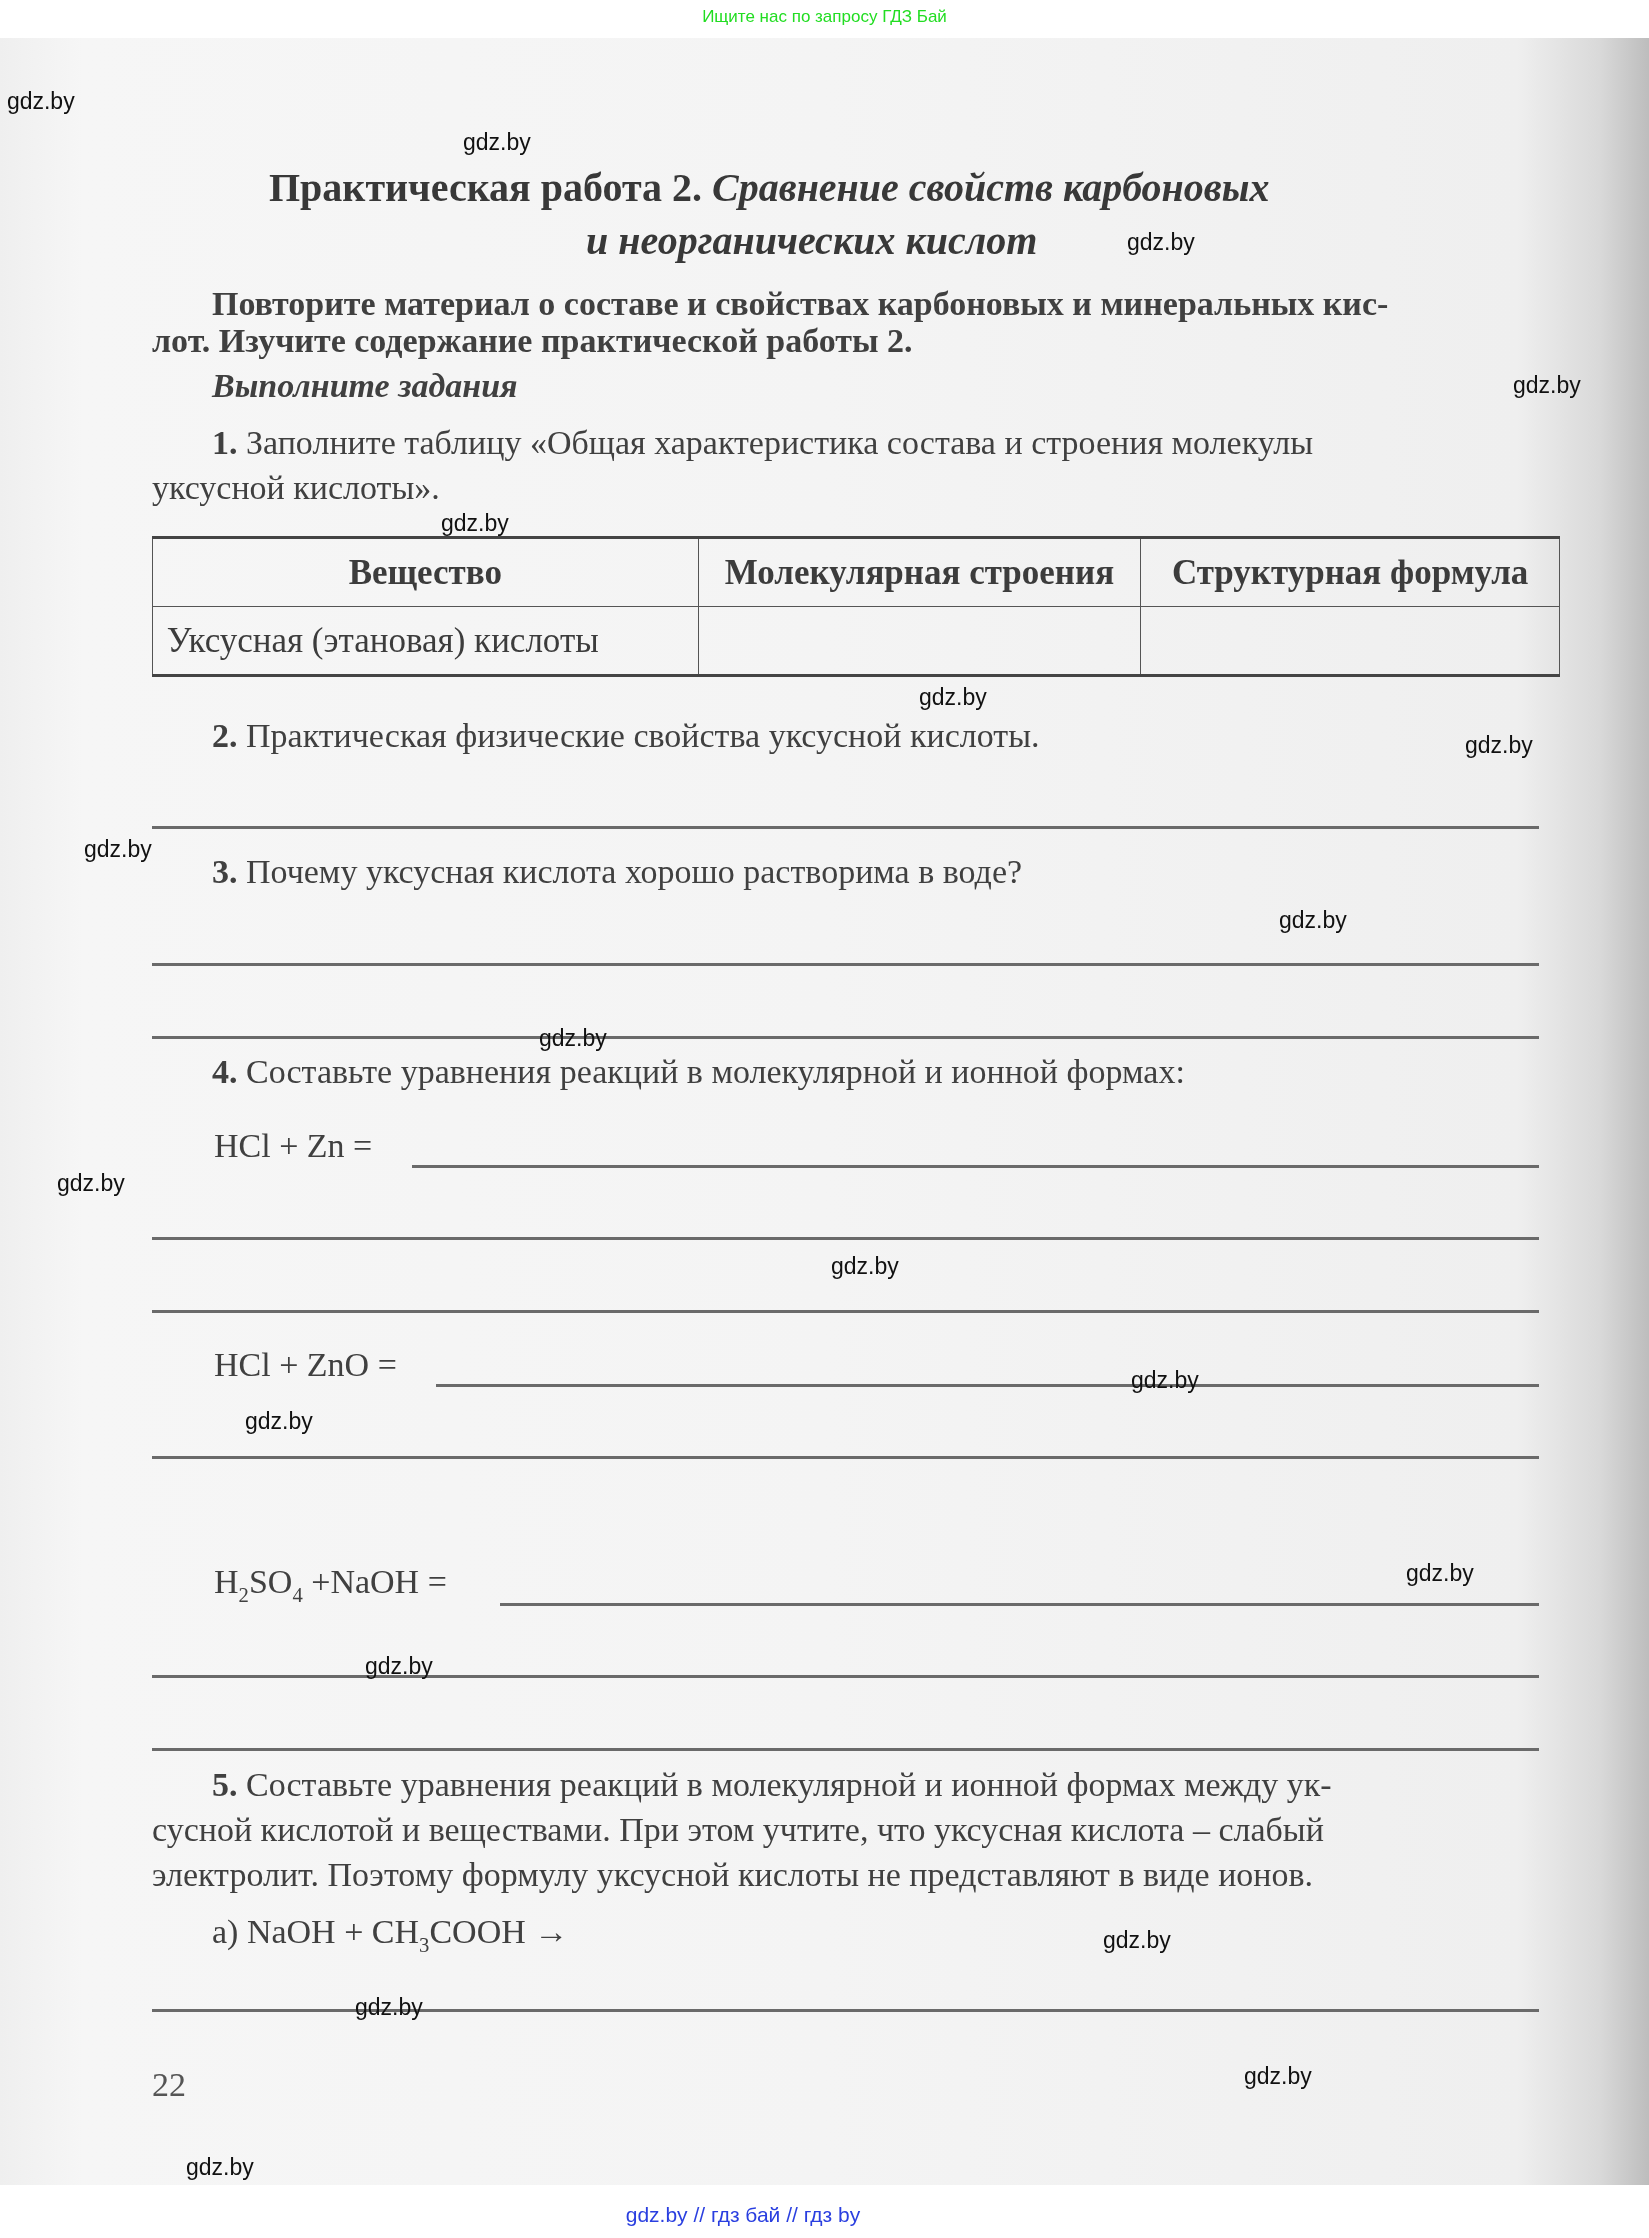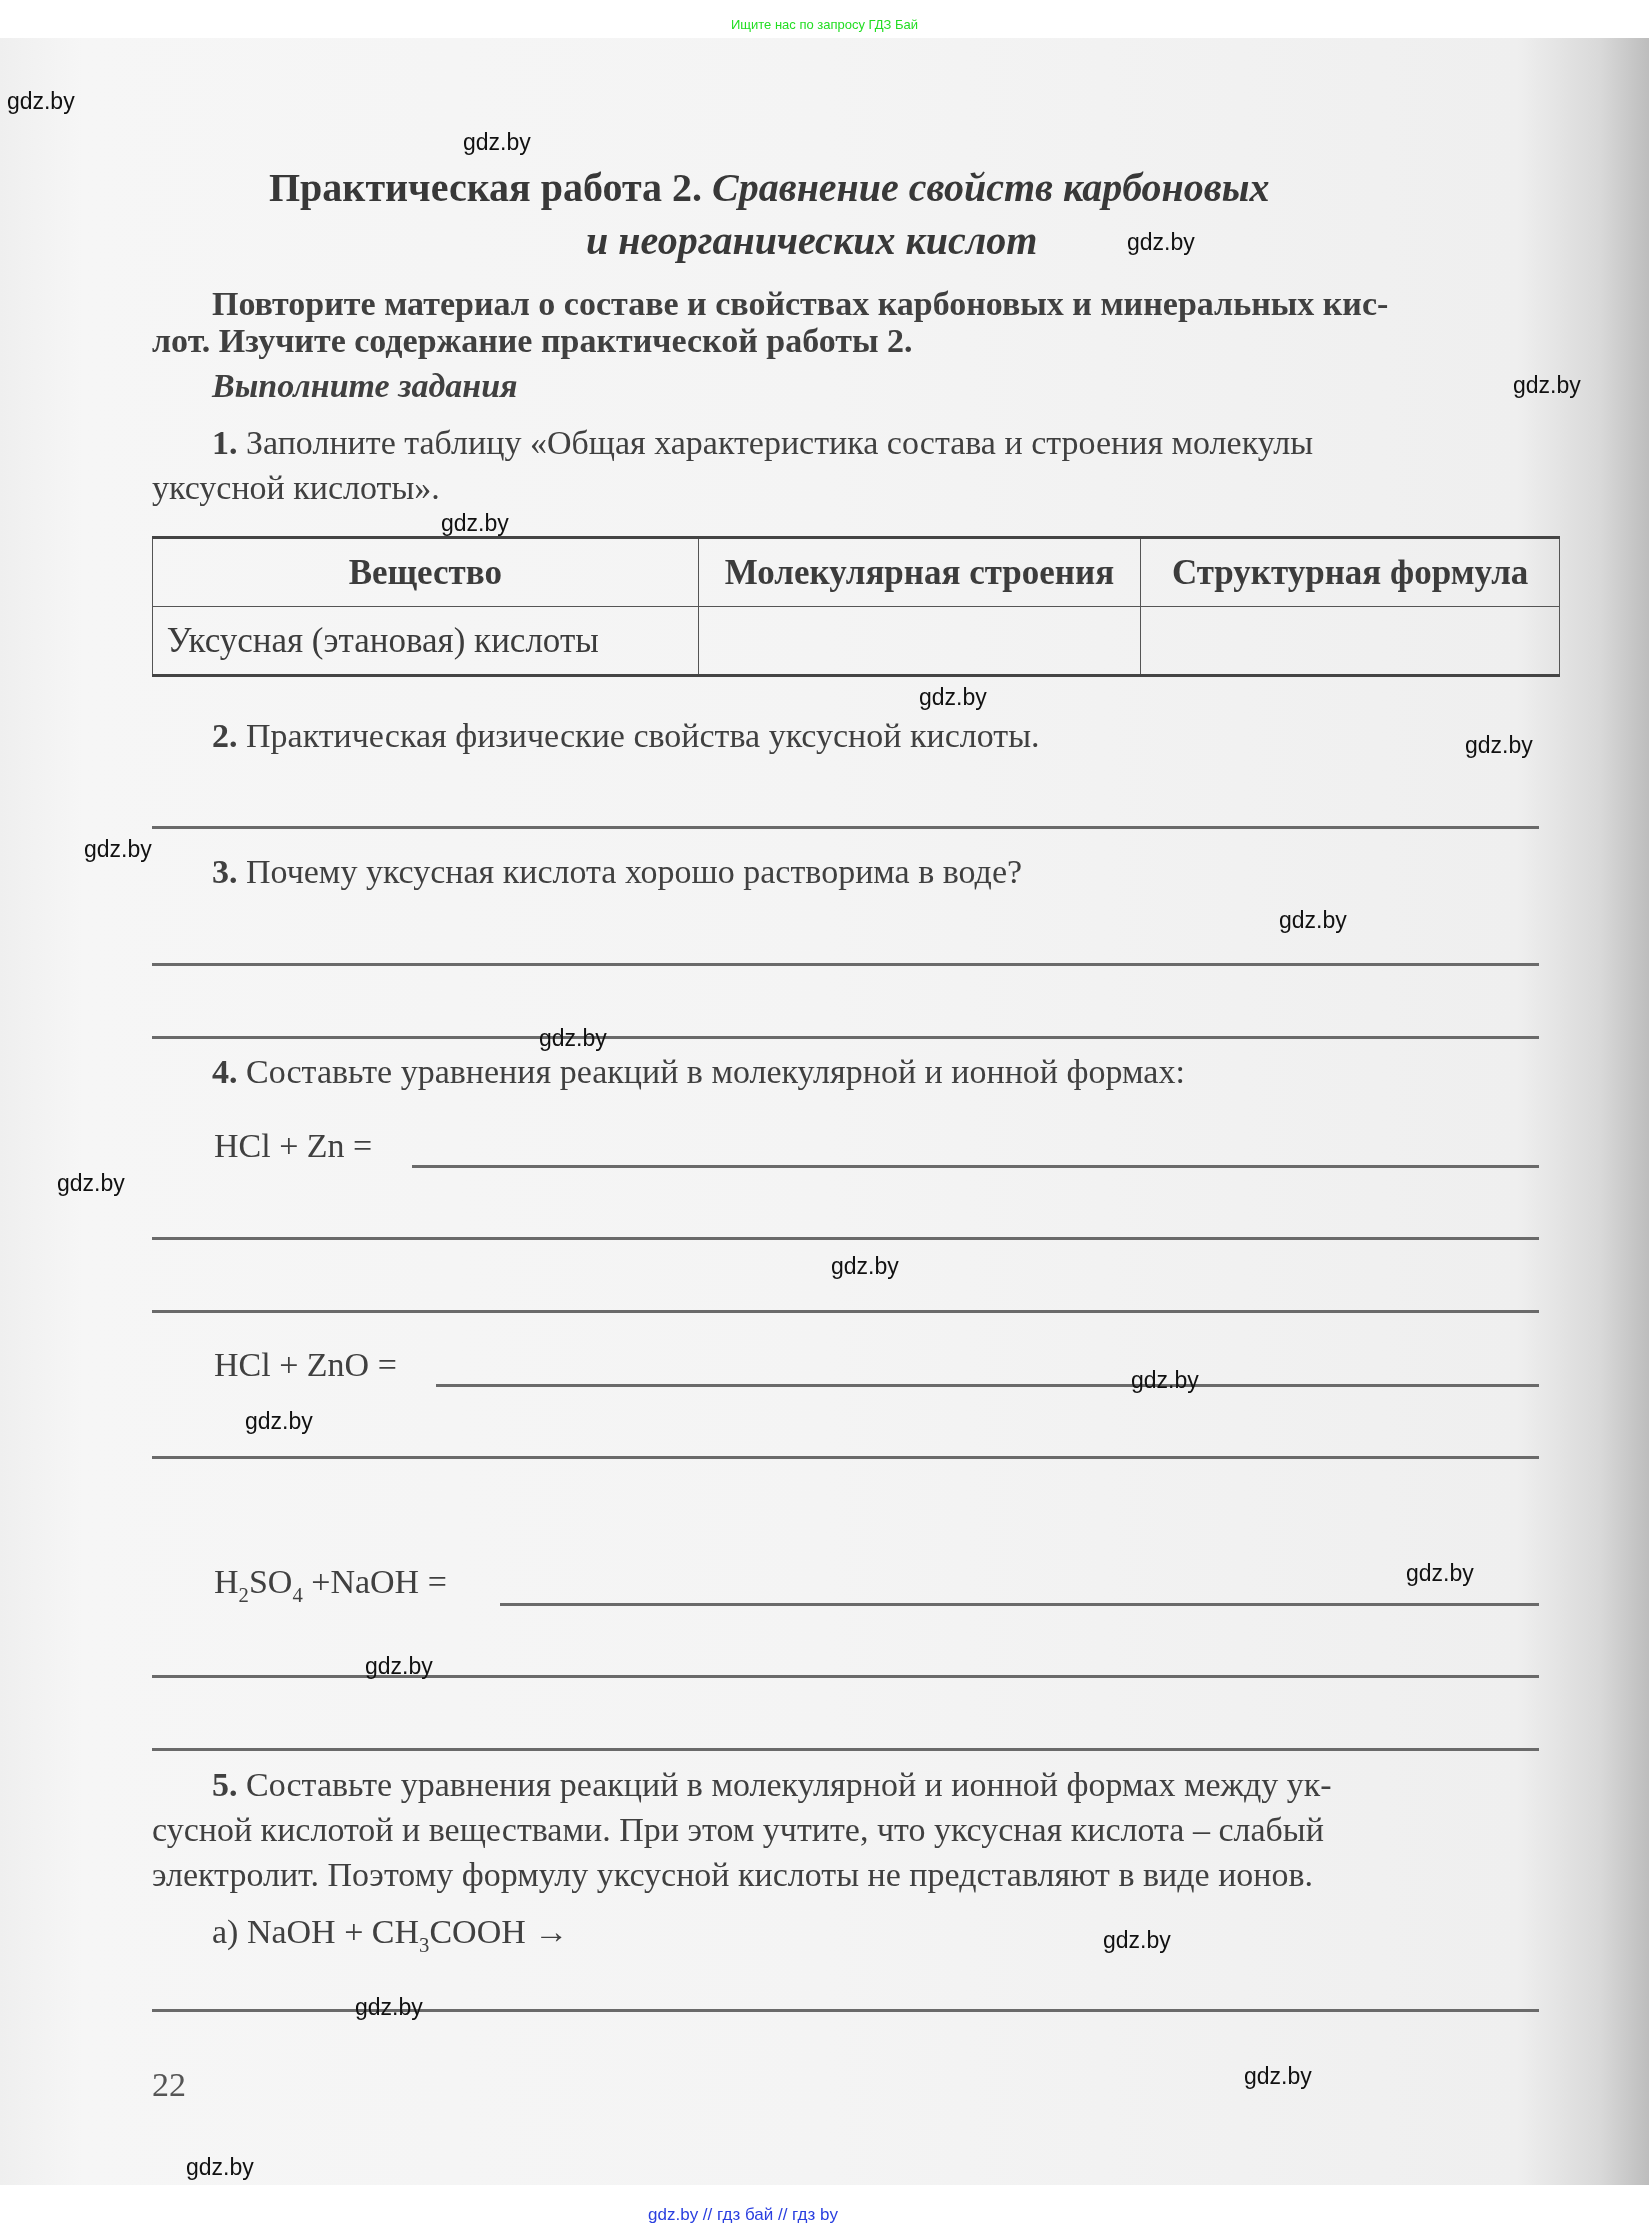--- a/index.html
+++ b/index.html
@@ -3,33 +3,33 @@
 <meta charset="utf-8">
 <style>
   html, body { margin: 0; padding: 0; }
   body {
     width: 1649px; height: 2239px; position: relative; overflow: hidden;
     background: #ffffff;
     font-family: "Liberation Serif", "DejaVu Serif", serif;
     color: #3a3a3a;
   }
   .top-banner {
-    position: absolute; left: 0; top: 8px; width: 1649px; height: 38px;
+    position: absolute; left: 0; top: 0; width: 1649px; height: 38px;
     background: #fff; text-align: center;
-    font-family: "Liberation Sans", sans-serif; font-size: 13px; line-height: 34px;
+    font-family: "Liberation Sans", sans-serif; font-size: 17px; line-height: 34px;
     color: #22dd22;
   }
   .page {
     position: absolute; left: 0; top: 38px; width: 1649px; height: 2147px;
     background: linear-gradient(90deg, #efefef 0%, #f6f6f6 5%, #f4f4f4 50%, #efefef 92%, #d9d9d9 97%, #bdbdbd 100%);
   }
   .bottom-banner {
     position: absolute; left: 0; top: 2185px; width: 1486px; height: 53px;
     background: #fff; text-align: center;
-    font-family: "Liberation Sans", sans-serif; font-size: 17px; line-height: 60px;
+    font-family: "Liberation Sans", sans-serif; font-size: 21px; line-height: 60px;
     color: #2a3fe0;
   }
   .wm {
     position: absolute; font-family: "Liberation Sans", sans-serif;
     font-size: 23px; color: #111; white-space: nowrap;
   }
   .abs { position: absolute; white-space: nowrap; }
   .title {
     left: 269px; top: 164px; font-size: 40px; font-weight: bold; color: #383838;
   }

